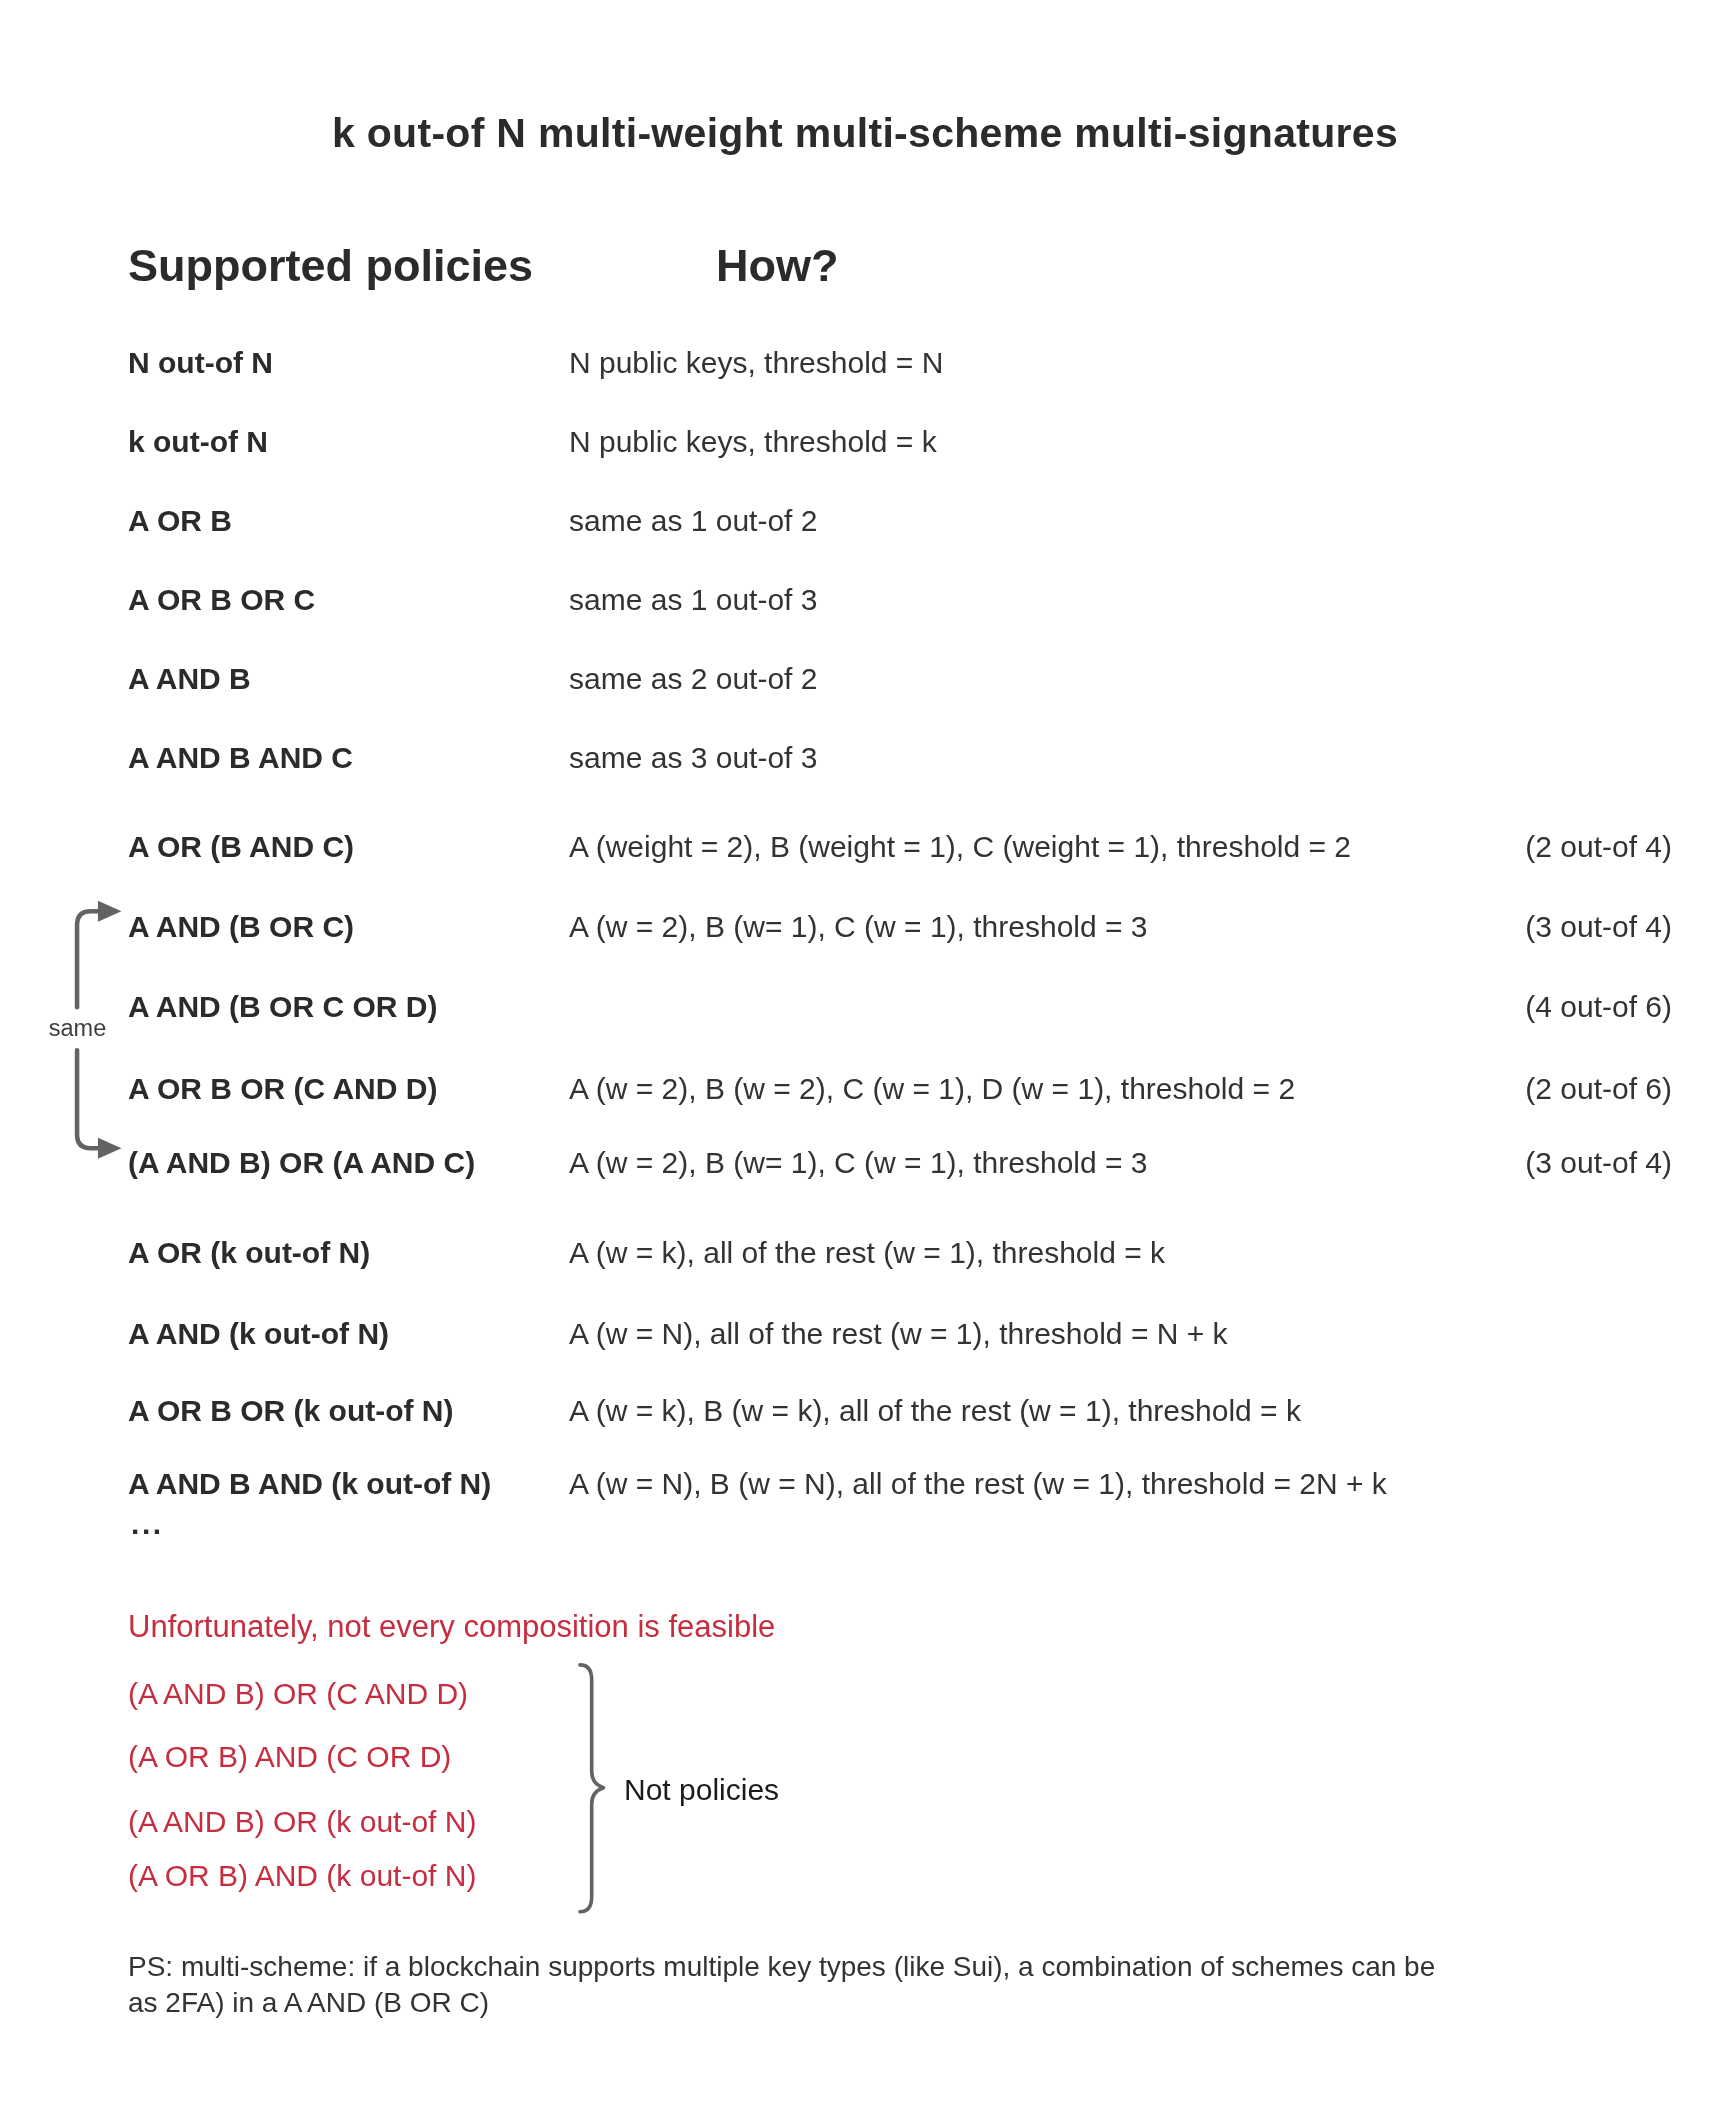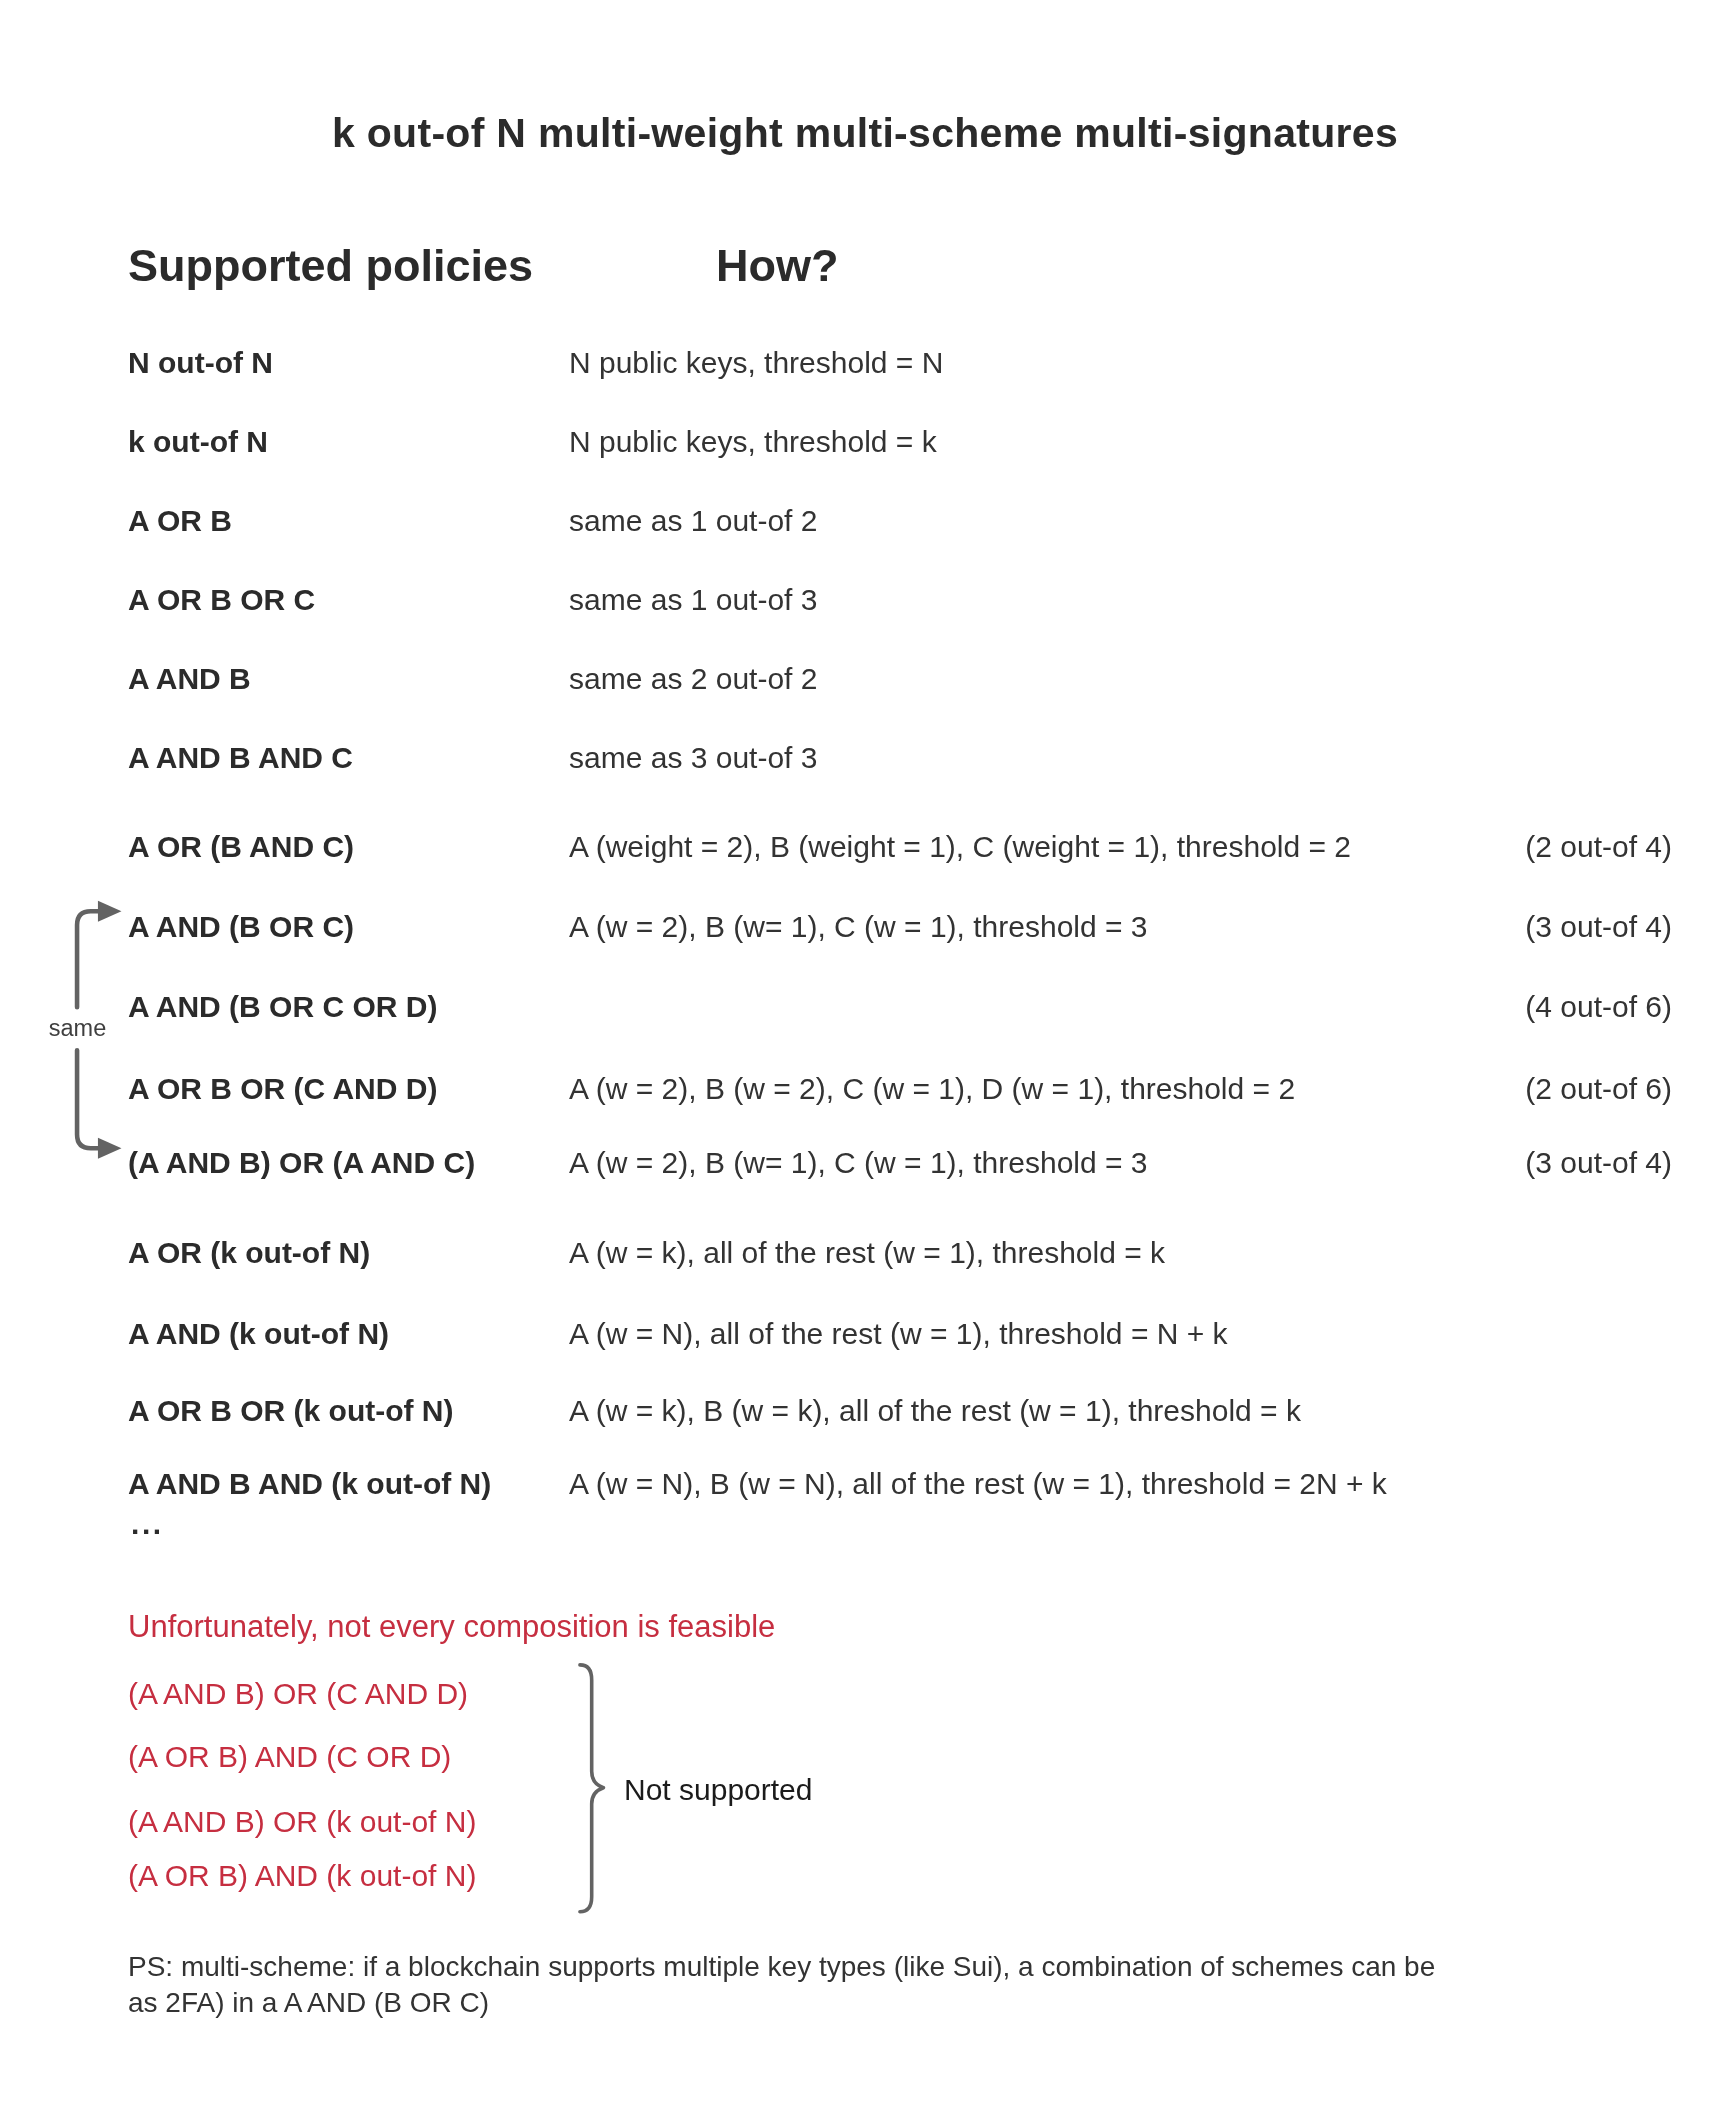--- a/index.html
+++ b/index.html
@@ -128,19 +128,19 @@
   <path d="M 888,2549 Q 906,2549 906,2572 L 906,2712 Q 906,2731 924,2737 Q 906,2743 906,2762 L 906,2904 Q 906,2927 888,2927" stroke="#636363" stroke-width="5.5" fill="none" stroke-linecap="round" stroke-linejoin="round"></path>
 </svg>
 
 <div class="abs same-label">same</div>
 
 <div class="abs red-heading">Unfortunately, not every composition is feasible</div>
 <div class="abs red-item ri-0">(A AND B) OR (C AND D)</div>
 <div class="abs red-item ri-1">(A OR B) AND (C OR D)</div>
 <div class="abs red-item ri-2">(A AND B) OR (k out-of N)</div>
 <div class="abs red-item ri-3">(A OR B) AND (k out-of N)</div>
-<div class="abs not-supported">Not supported</div>
+<div class="abs not-supported">Not policies</div>
 
 <div class="abs ps">
   <div>PS: multi-scheme: if a blockchain supports multiple key types (like Sui), a combination of schemes can be</div>
   <div>as 2FA) in a A AND (B OR C)</div>
 </div>
 
 
 </body></html>

